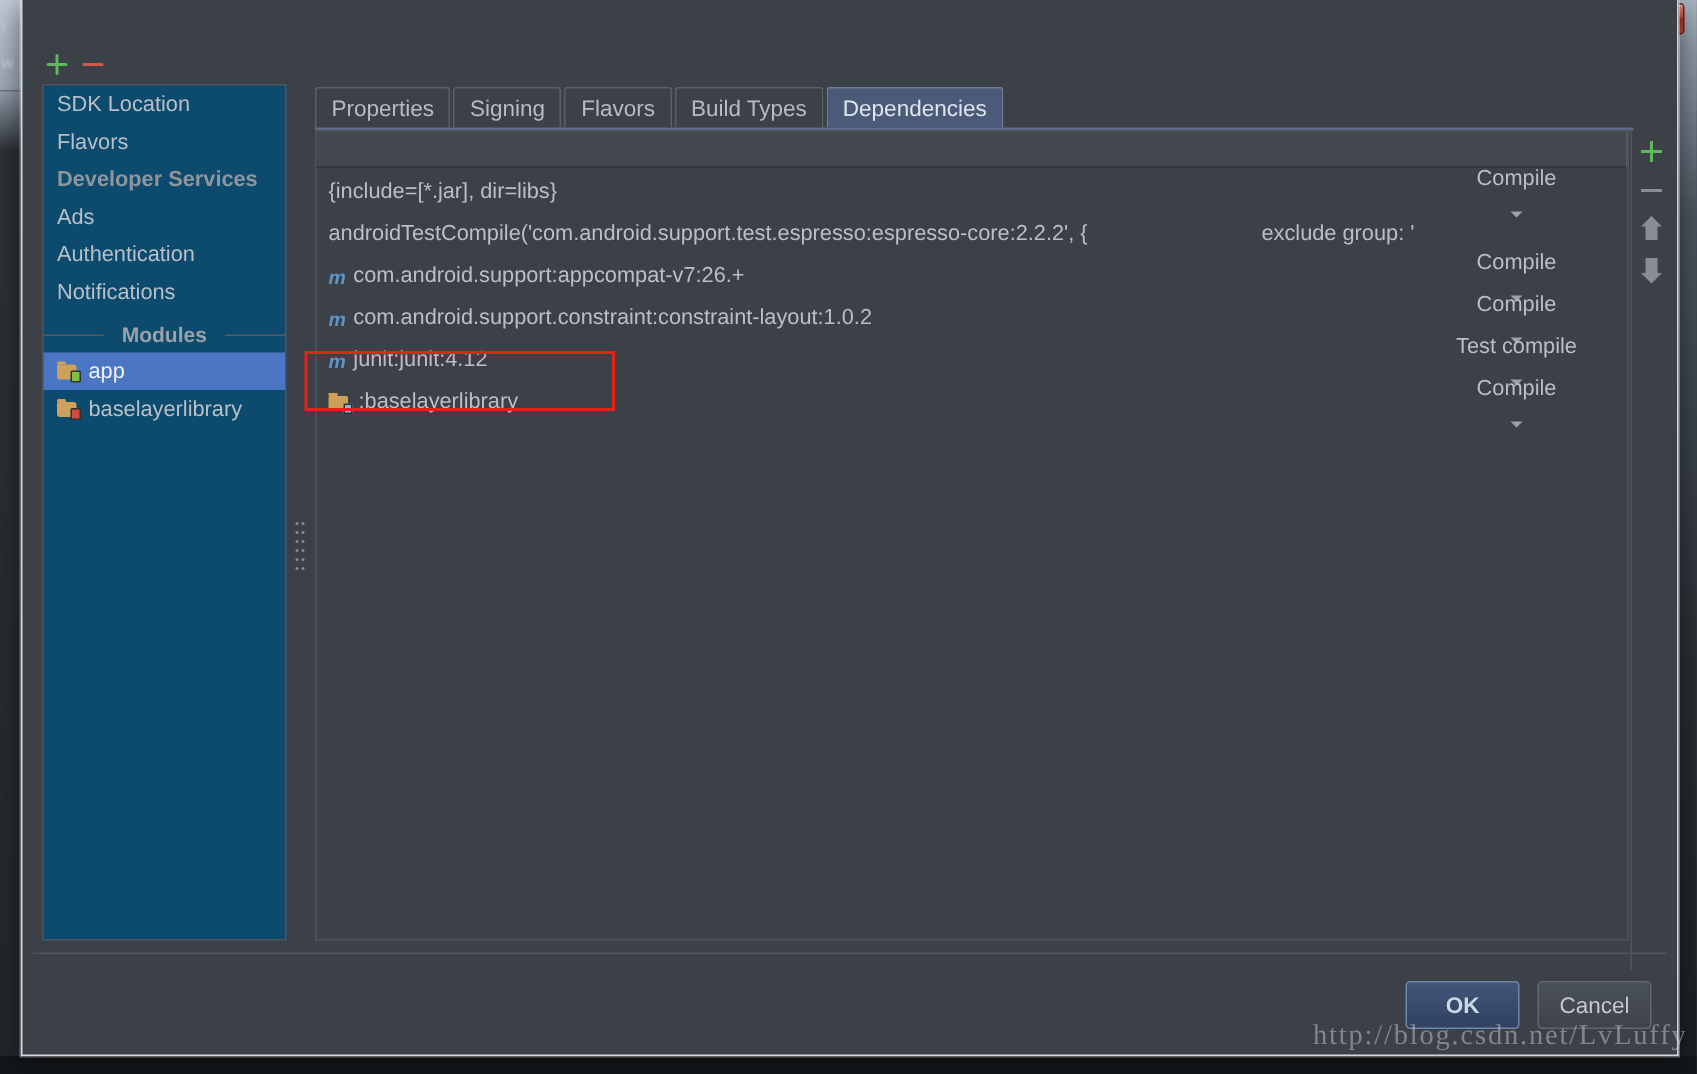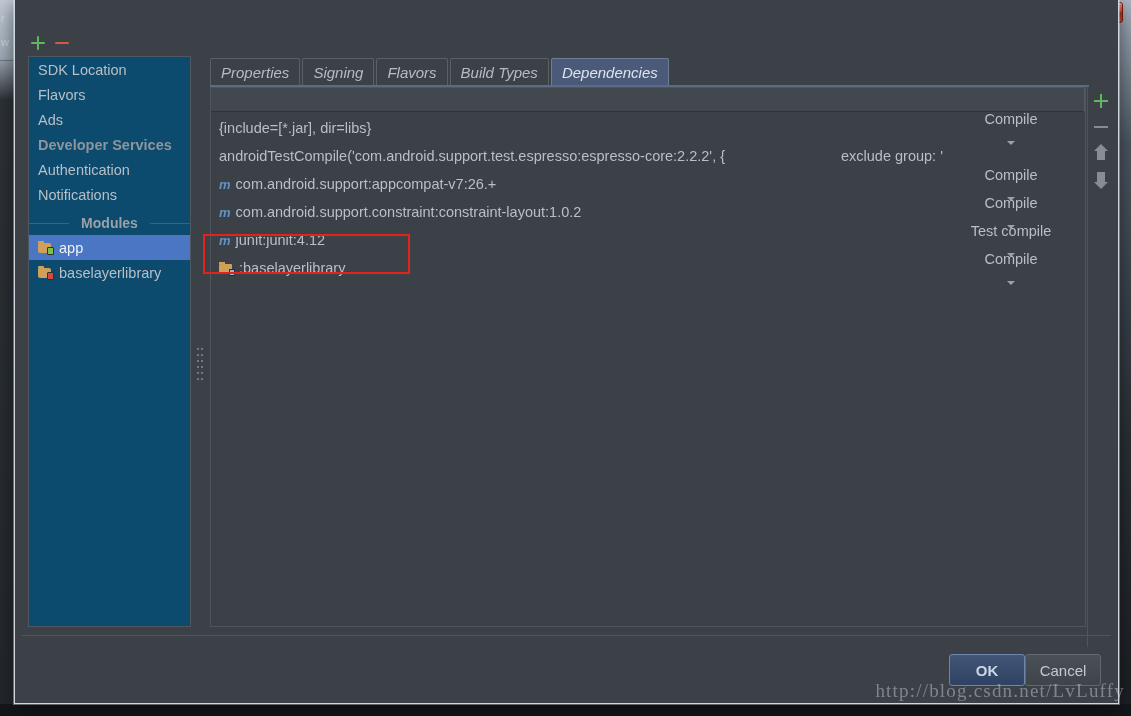--- a/index.html
+++ b/index.html
@@ -168,21 +168,21 @@
     position: absolute; left: 194px; top: 34px; display: flex; align-items: flex-end;
     height: 27px;
   }
   .tab {
     height: 27px; padding: 0 10px;
     display: flex; align-items: center;
     font-size: 15px; color: #b6bcc3;
     background: #3c4147;
     border: 1px solid #5a6068; border-bottom: none;
     border-radius: 2px 2px 0 0;
-    margin-right: 2px; cursor: pointer; white-space: nowrap; font-style: italic;
+    margin-right: 2px; cursor: pointer; white-space: nowrap;
   }
   .tab.active {
     background: #4a5a78; color: #dfe5ec; border-color: #6f7d93;
   }
   #tab-underline {
     position: absolute; left: 194px; top: 61px; right: 28px; height: 2px;
     background: #5a6b86;
   }
 
   #table-panel {
@@ -269,21 +269,21 @@
   .arrow-down::before {
     content:""; position:absolute; left:-3px; top:10px;
     border-left: 7px solid transparent; border-right: 7px solid transparent;
     border-top: 7px solid #868d95;
   }
 
   
   #bottom-sep {
     position: absolute; left: 6px; right: 6px; bottom: 66px; height: 1px; background: #50565d;
   }
-  #buttons { position: absolute; right: 16px; bottom: 16px; display: flex; }
+  #buttons { position: absolute; right: 16px; bottom: 16px; display: flex; gap: 12px; }
   .btn {
     width: 76px; height: 32px; border-radius: 3px;
     display: flex; align-items: center; justify-content: center;
     font-size: 15px; cursor: pointer;
   }
   #ok-btn {
     background: linear-gradient(180deg,#415577 0%, #2f4264 100%);
     border: 1px solid #6f86ab; color: #ccd6e4; font-weight: bold;
   }
   #cancel-btn {
@@ -319,22 +319,22 @@
   <div id="dialog-body">
 
     <div id="left-toolbar">
       <span class="tb-icon tb-plus"></span>
       <span class="tb-icon tb-minus"></span>
     </div>
 
     <div id="sidebar">
       <div class="side-item">SDK Location</div>
       <div class="side-item">Flavors</div>
+      <div class="side-item dim">Developer Services</div>
       <div class="side-item">Ads</div>
-      <div class="side-item dim">Developer Services</div>
       <div class="side-item">Authentication</div>
       <div class="side-item">Notifications</div>
 
       <div class="side-header">
         <span class="ln"></span>
         <span>Modules</span>
         <span class="ln"></span>
       </div>
 
       <div class="side-item selected">

